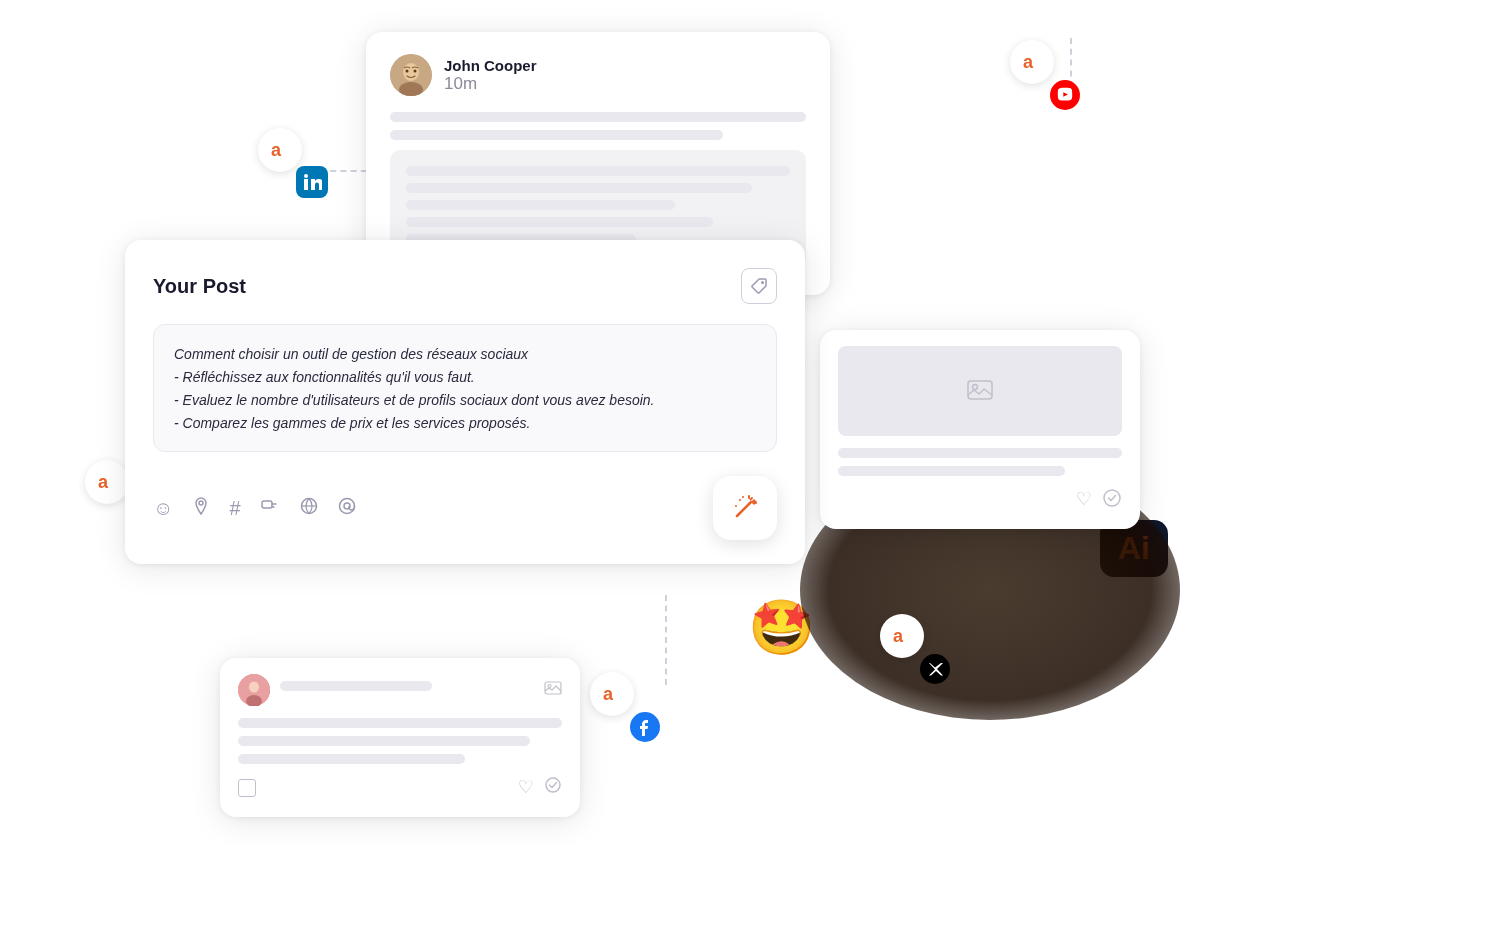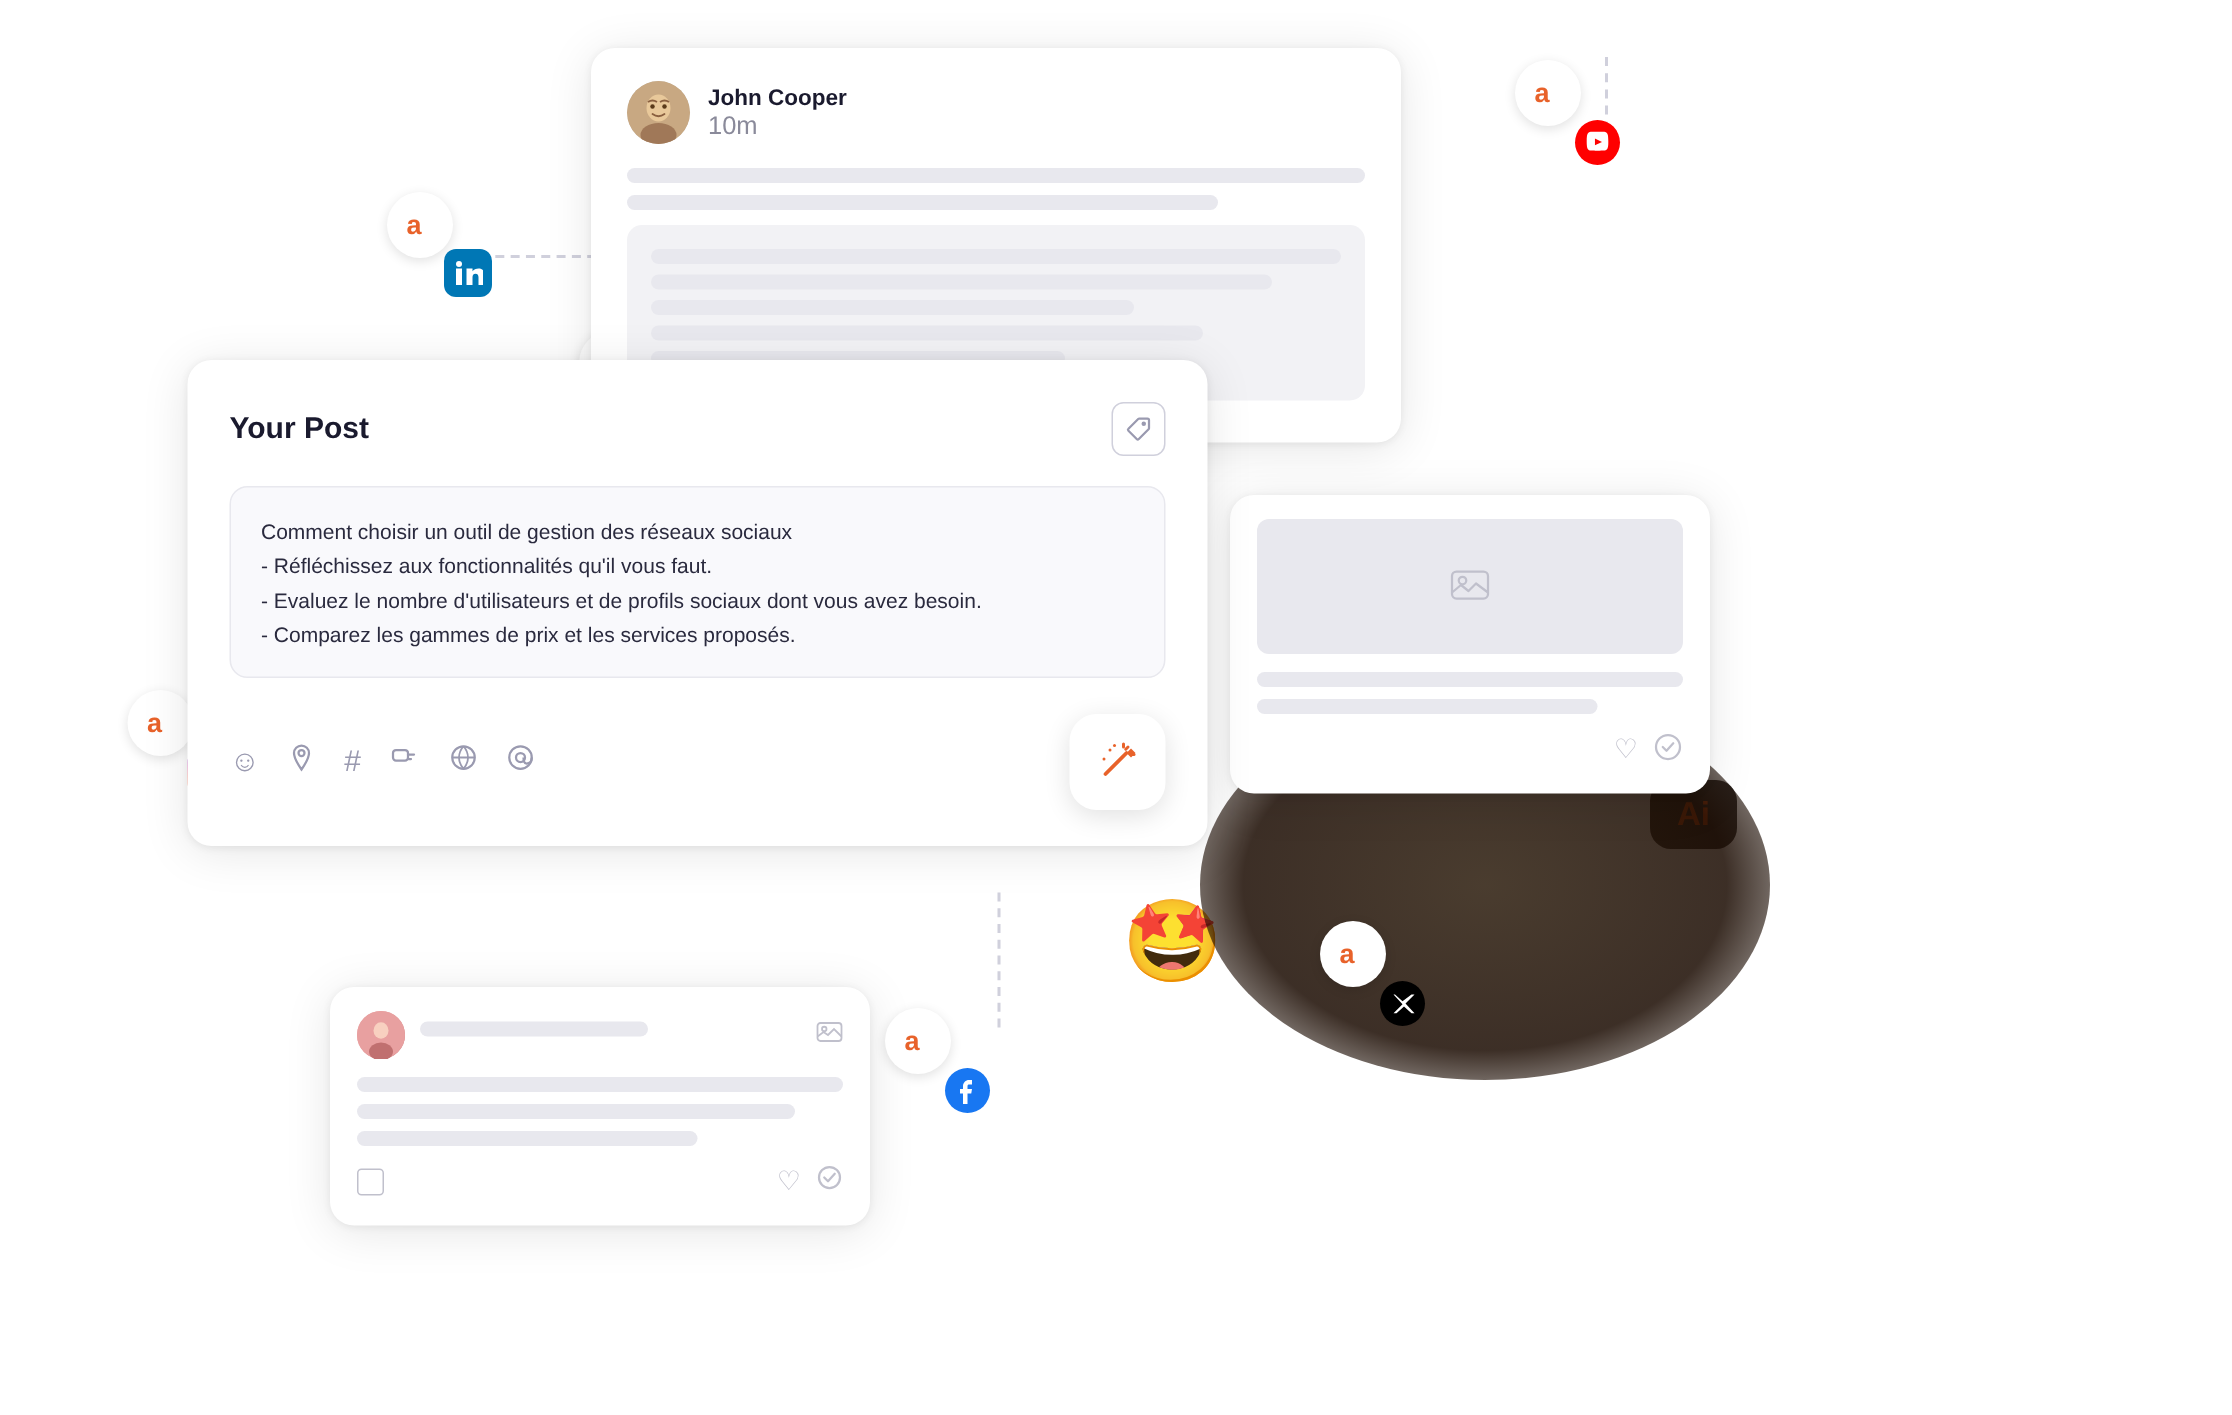--- a/index.html
+++ b/index.html
@@ -23,22 +23,22 @@
     .card {
       position: absolute;
       background: #ffffff;
       border-radius: 16px;
       box-shadow: 0 4px 32px rgba(0,0,0,0.10), 0 1px 6px rgba(0,0,0,0.07);
     }
 
     
     .card-top {
       top: 32px;
-      left: 394px;
-      width: 540px;
+      left: 366px;
+      width: 464px;
       padding: 22px 24px 28px 24px;
     }
 
     .card-top-header {
       display: flex;
       align-items: center;
       gap: 12px;
       margin-bottom: 16px;
     }
 
@@ -232,24 +232,24 @@
       padding: 14px 28px;
       font-size: 20px;
       font-weight: 700;
       color: #e8622a;
     }
 
     .ai-badge {
       position: absolute;
       top: 520px;
       left: 1100px;
-      background: #404040;
+      background: #0f172a;
       border-radius: 14px;
       padding: 10px 18px;
-      font-size: 22px;
+      font-size: 32px;
       font-weight: 800;
       color: #e8622a;
     }
 
     
     .magnet-icon-float {
       position: absolute;
       top: 82px;
       left: 420px;
       font-size: 44px;
@@ -386,21 +386,21 @@
     <div class="card-main-header">
       <span class="card-main-title">Your Post</span>
       <div class="tag-icon">
         <svg width="18" height="18" viewBox="0 0 18 18" fill="none">
           <path d="M9.5 2H15a1 1 0 0 1 1 1v5.5a1 1 0 0 1-.293.707l-6.5 6.5a1 1 0 0 1-1.414 0l-5.5-5.5a1 1 0 0 1 0-1.414l6.5-6.5A1 1 0 0 1 9.5 2z" stroke="#9a9ab0" stroke-width="1.5" fill="none"></path>
           <circle cx="12.5" cy="5.5" r="1.5" fill="#9a9ab0"></circle>
         </svg>
       </div>
     </div>
     <div class="post-content-box">
-      <p class="post-text" style="white-space: pre-line;">Comment choisir un outil de gestion des réseaux sociaux
+      <p class="post-text" style="white-space: pre-line; font-style: italic;">Comment choisir un outil de gestion des réseaux sociaux
 - Réfléchissez aux fonctionnalités qu'il vous faut.
 - Evaluez le nombre d'utilisateurs et de profils sociaux dont vous avez besoin.
 - Comparez les gammes de prix et les services proposés.</p>
     </div>
     <div class="post-toolbar">
       <span class="toolbar-icon">☺</span>
       <span class="toolbar-icon">
         <svg width="20" height="20" viewBox="0 0 20 20" fill="none">
           <path d="M10 2C7.24 2 5 4.24 5 7c0 3.75 5 11 5 11s5-7.25 5-11c0-2.76-2.24-5-5-5z" stroke="#9a9ab0" stroke-width="1.5" fill="none"></path>
           <circle cx="10" cy="7" r="2" stroke="#9a9ab0" stroke-width="1.5" fill="none"></circle>

